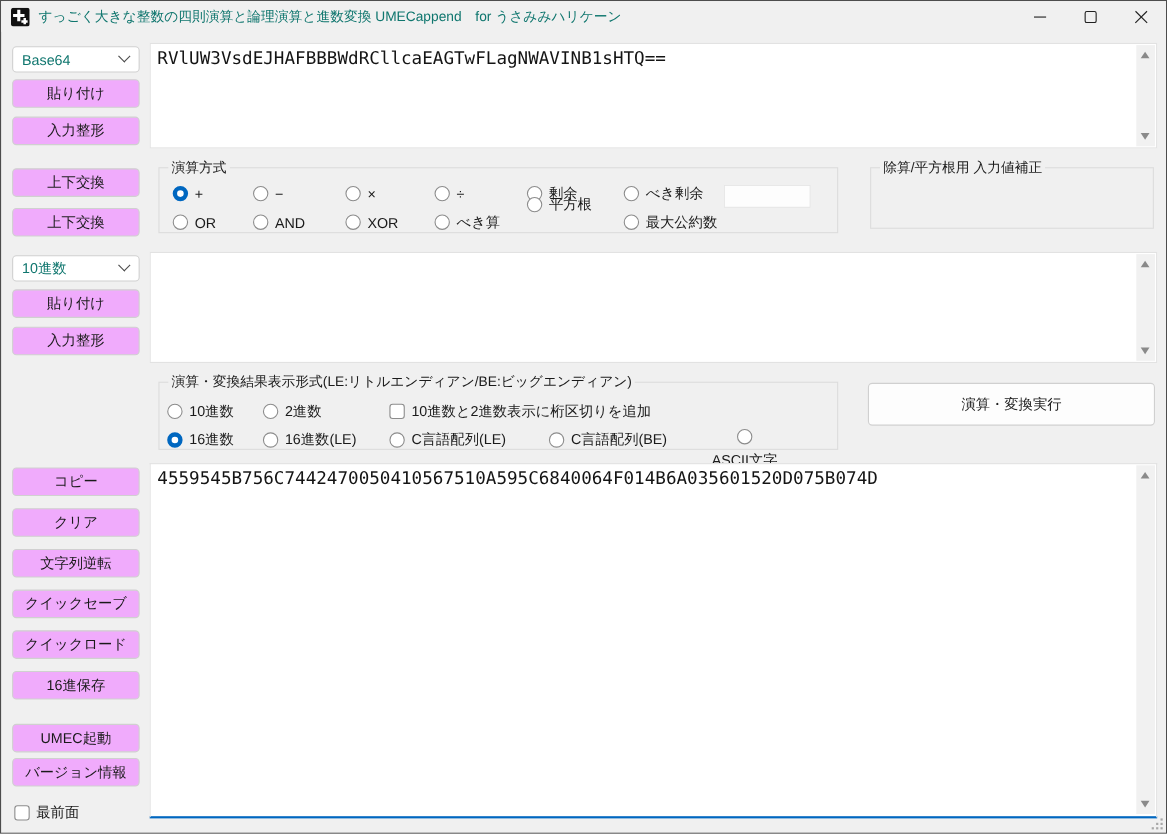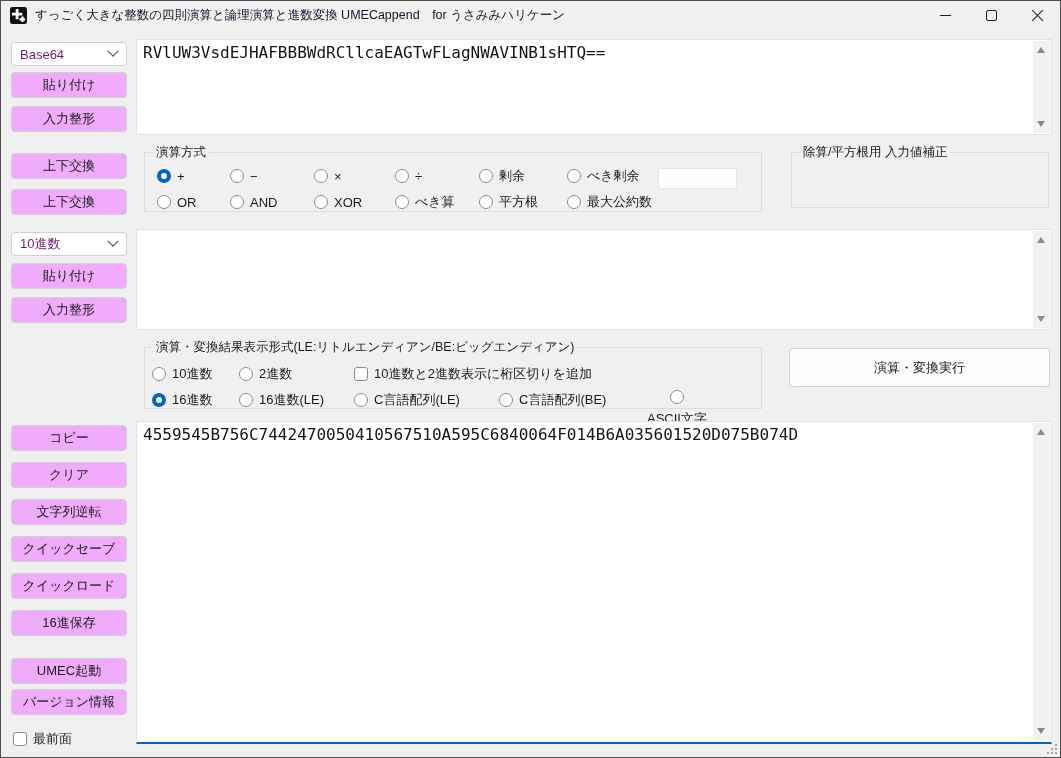--- a/index.html
+++ b/index.html
@@ -1,31 +1,31 @@
 <!DOCTYPE html>
 <html><head>
 <meta charset="utf-8">
 <style>
   html,body{margin:0;padding:0;background:#c8c8c8;font-family:"Liberation Sans","DejaVu Sans",sans-serif;}
   .window{position:relative;width:1061px;height:758px;background:#f0f0f0;border:1px solid #4d4d4d;box-sizing:border-box;overflow:hidden;}
   
   .titlebar{position:absolute;top:0;left:0;right:0;height:28px;background:#f0f0f0;display:flex;align-items:center;}
   .appicon{width:17px;height:17px;margin-left:9px;flex:0 0 auto;}
-  .title{margin-left:8px;font-size:12.5px;color:#0f172a;white-space:nowrap;}
+  .title{margin-left:8px;font-size:12.5px;color:#0f766e;white-space:nowrap;}
   .winbtns{margin-left:auto;display:flex;height:100%;}
   .winbtn{width:46px;height:100%;display:flex;align-items:center;justify-content:center;}
   .glyph-min{width:11px;height:1px;background:#1f1f1f;}
   .glyph-max{width:9px;height:9px;border:1px solid #1f1f1f;border-radius:2px;}
   .glyph-close{position:relative;width:13px;height:13px;}
   .glyph-close::before,.glyph-close::after{content:"";position:absolute;left:-1px;top:6px;width:15px;height:1.2px;background:#1f1f1f;}
   .glyph-close::before{transform:rotate(45deg);}
   .glyph-close::after{transform:rotate(-45deg);}
   
   .btn{position:absolute;left:10px;width:116px;height:26px;background:#f0abfc;border:1px solid #d0d0d0;border-radius:4px;display:flex;align-items:center;justify-content:center;font-size:13px;color:#1a1a1a;box-sizing:border-box;}
-  .combo{position:absolute;background:#fff;border:1px solid #d0d0d0;border-radius:4px;display:flex;align-items:center;padding:0 9px 0 8px;font-size:13px;color:#701a75;box-sizing:border-box;}
+  .combo{position:absolute;background:#fff;border:1px solid #d0d0d0;border-radius:4px;display:flex;align-items:center;padding:0 9px 0 8px;font-size:13px;color:#0f766e;box-sizing:border-box;}
   .chev{margin-left:auto;width:7px;height:7px;border-right:1.4px solid #4a4a4a;border-bottom:1.4px solid #4a4a4a;transform:rotate(45deg) translate(-2px,-2px);flex:0 0 auto;}
   
   .tbox{position:absolute;background:#fff;border:1px solid #e2e2e2;box-sizing:border-box;}
   .tbox .content{position:absolute;left:6px;top:3px;right:22px;bottom:3px;font-family:"DejaVu Sans Mono","Liberation Mono",monospace;font-size:16px;line-height:20px;color:#141414;white-space:pre-wrap;word-break:break-all;overflow:hidden;}
   .tbox.focused{border-bottom:2px solid #0067c0;}
   .vsb{position:absolute;top:1px;right:1px;bottom:1px;width:17px;background:#f1f1f1;}
   .tbox.focused .vsb{bottom:2px;}
   .vsb .up{position:absolute;top:6px;left:4px;width:0;height:0;border-left:4.5px solid transparent;border-right:4.5px solid transparent;border-bottom:6px solid #8a8a8a;}
   .vsb .down{position:absolute;bottom:6px;left:4px;width:0;height:0;border-left:4.5px solid transparent;border-right:4.5px solid transparent;border-top:6px solid #8a8a8a;}
   
@@ -172,21 +172,21 @@
         <span>AND</span>
       </div>
     <div class="cell" style="left:169px;top:39px;">
         <span class="radio"></span>
         <span>XOR</span>
       </div>
     <div class="cell" style="left:250px;top:39px;">
         <span class="radio"></span>
         <span>べき算</span>
       </div>
-    <div class="cell" style="left:334px;top:39px;">
+    <div class="cell" style="left:334px;top:23px;">
         <span class="radio"></span>
         <span>平方根</span>
       </div>
     <div class="cell" style="left:422px;top:39px;">
         <span class="radio"></span>
         <span>最大公約数</span>
       </div>
   </div>
 
   <div class="group" style="left:790px;top:151px;width:258px;height:56px;">

